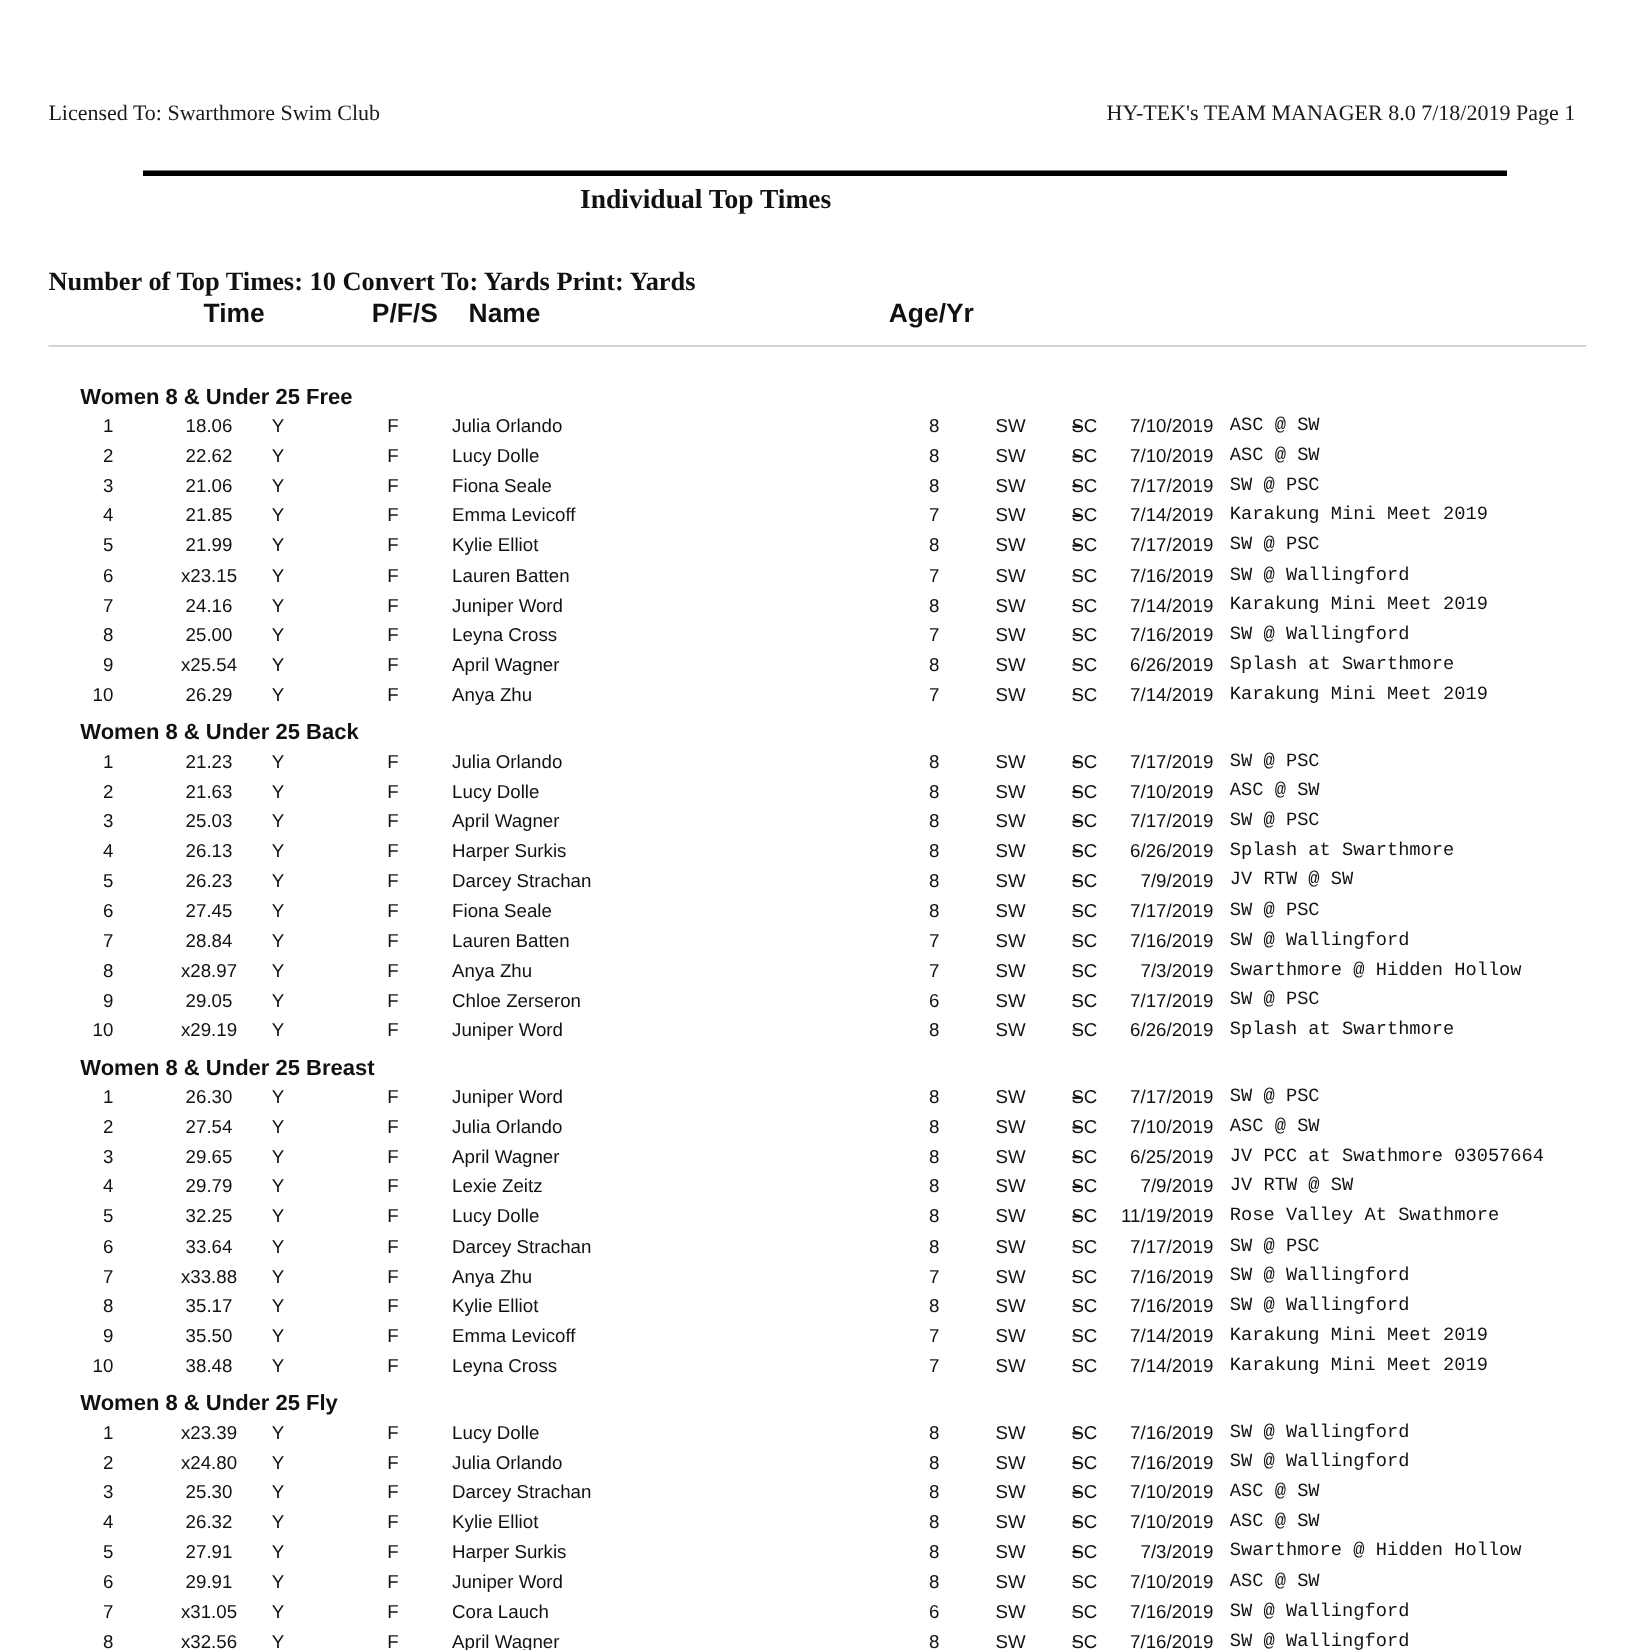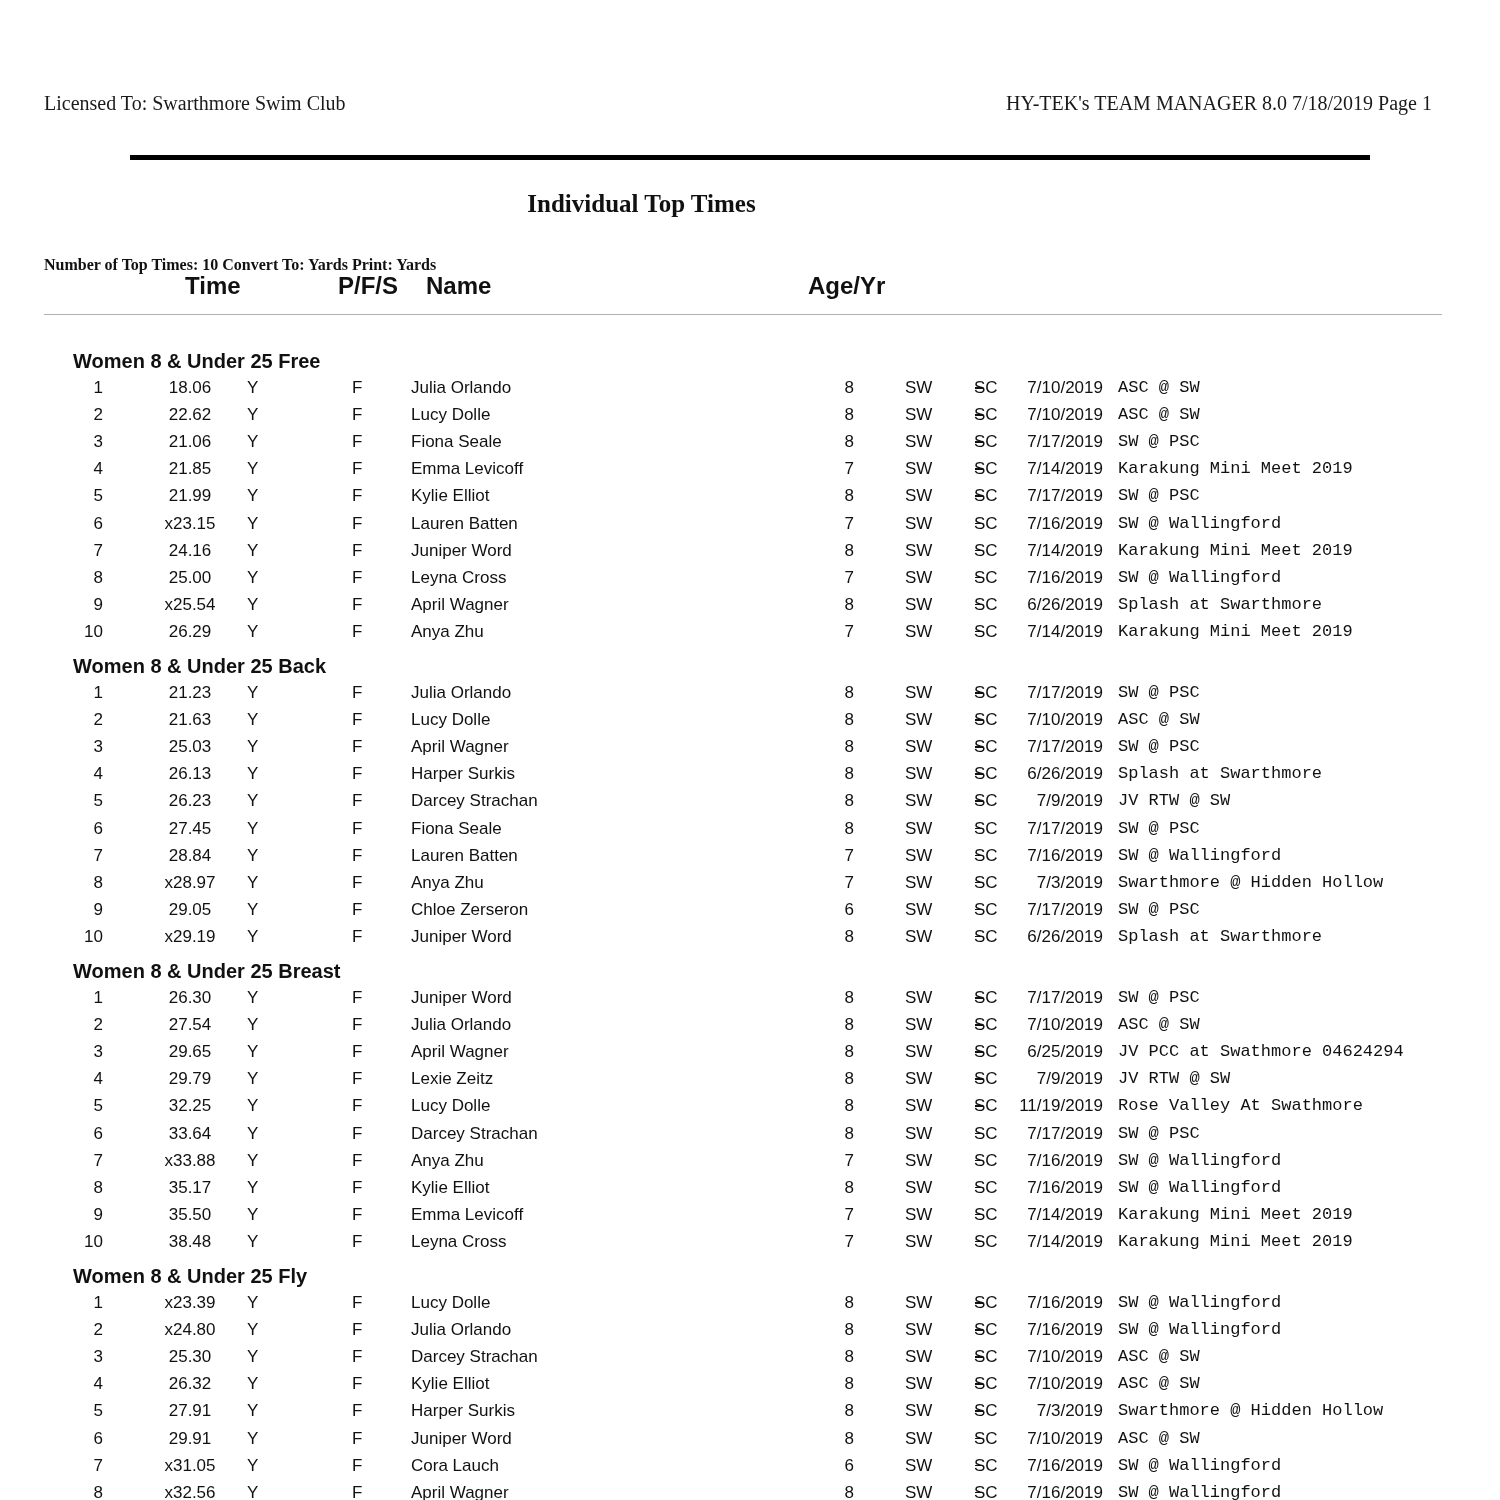--- a/index.html
+++ b/index.html
@@ -1,22 +1,22 @@
 <!DOCTYPE html>
 <html><head>
 <meta charset="utf-8">
 <style>
   html, body { margin: 0; padding: 0; background: #ffffff; }
   body { width: 1500px; height: 1500px; position: relative; overflow: hidden; color: #111; }
   .hdr { position: absolute; top: 92px; font-family: "Liberation Serif", serif; font-size: 20px; color: #1a1a1a; }
   .hdr-left { left: 44px; }
   .hdr-right { right: 68px; }
   .thick-rule { position: absolute; left: 130px; width: 1240px; top: 155px; height: 5px; background: #000; }
-  .title { position: absolute; top: 190px; left: 0; width: 1283px; text-align: center; font-family: "Liberation Serif", serif; font-weight: bold; font-size: 25px; }
-  .settings { position: absolute; top: 256px; left: 44px; font-family: "Liberation Serif", serif; font-weight: bold; font-size: 16px; }
+  .title { position: absolute; top: 168px; left: 0; width: 1283px; text-align: center; font-family: "Liberation Serif", serif; font-weight: bold; font-size: 25px; }
+  .settings { position: absolute; top: 244px; left: 44px; font-family: "Liberation Serif", serif; font-weight: bold; font-size: 24px; }
   .colhead { position: absolute; top: 272px; font-family: "Liberation Sans", sans-serif; font-weight: bold; font-size: 24px; }
   .thin-rule { position: absolute; left: 44px; width: 1398px; top: 314px; height: 1px; background: #b0b0b0; }
   .event-title { position: absolute; left: 73px; font-family: "Liberation Sans", sans-serif; font-weight: bold; font-size: 20px; }
   .row { position: absolute; left: 0; width: 1500px; height: 27px; font-family: "Liberation Sans", sans-serif; font-size: 17px; }
   .row span { position: absolute; top: 0; white-space: nowrap; }
   .c-rank { left: 70px; width: 33px; text-align: right; }
   .c-time { left: 140px; width: 100px; text-align: center; }
   .c-course { left: 247px; }
   .c-pfs { left: 352px; }
   .c-name { left: 411px; }
@@ -314,21 +314,21 @@
       <div class="row" style="top: 1042.2px;">
         <span class="c-rank">3</span>
         <span class="c-time">29.65</span>
         <span class="c-course">Y</span>
         <span class="c-pfs">F</span>
         <span class="c-name">April Wagner</span>
         <span class="c-age">8</span>
         <span class="c-team">SW</span>
         <span class="c-lsc">SC</span>
         <span class="c-date">6/25/2019</span>
-        <span class="c-meet">JV PCC at Swathmore 04624294</span>
+        <span class="c-meet">JV PCC at Swathmore 03057664</span>
       </div>
       <div class="row" style="top: 1069.3px;">
         <span class="c-rank">4</span>
         <span class="c-time">29.79</span>
         <span class="c-course">Y</span>
         <span class="c-pfs">F</span>
         <span class="c-name">Lexie Zeitz</span>
         <span class="c-age">8</span>
         <span class="c-team">SW</span>
         <span class="c-lsc">SC</span>

